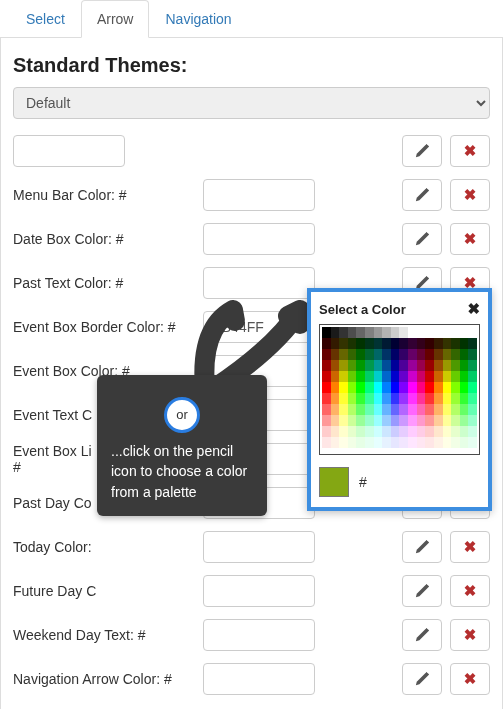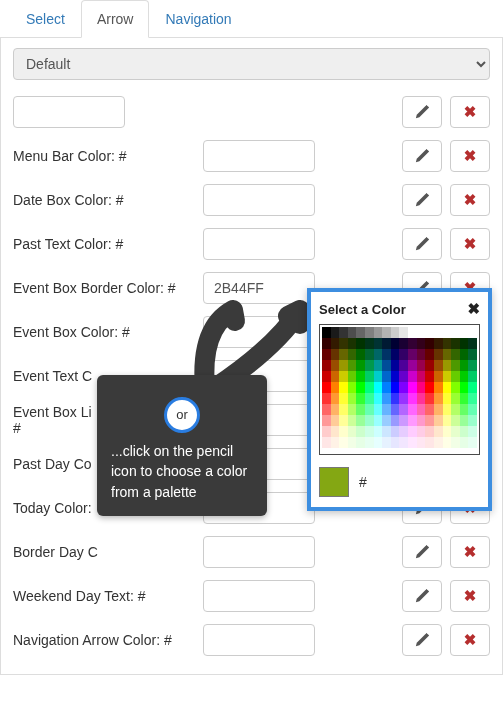--- a/index.html
+++ b/index.html
@@ -43,20 +43,21 @@
 
 <div class="tabs">
   <ul>
     <li>Select</li>
     <li class="active">Arrow</li>
     <li>Navigation</li>
   </ul>
 </div>
 
 <div class="panel">
+  <h3 class="std">Standard Themes:</h3>
   <select class="theme-select">
     <option>Default</option>
   </select>
 
   <div id="rows">
       <div class="row">
         <div class="input-wrap">
           <input class="hex" type="text" style="">
           <div class="btn-grp">
             <div class="btn">
@@ -209,21 +210,21 @@
                 <path d="M12.854.146a.5.5 0 0 1 .707 0l2.293 2.293a.5.5 0 0 1 0 .707L5 14 1 15l1-4L12.854.146z"></path>
               </svg>
             </div>
             <div class="btn">
               <span class="icon-x">✖</span>
             </div>
           </div>
         </div>
       </div>
       <div class="row">
-        <div class="lbl" style="white-space: pre-line;">Border Day C</div>
+        <div class="lbl" style="white-space: pre-line;">Future Day C</div>
         <div class="input-wrap">
           <input class="hex" type="text" style="">
           <div class="btn-grp">
             <div class="btn">
               <svg class="icon-pencil" viewBox="0 0 16 16">
                 <path d="M12.854.146a.5.5 0 0 1 .707 0l2.293 2.293a.5.5 0 0 1 0 .707L5 14 1 15l1-4L12.854.146z"></path>
               </svg>
             </div>
             <div class="btn">
               <span class="icon-x">✖</span>

